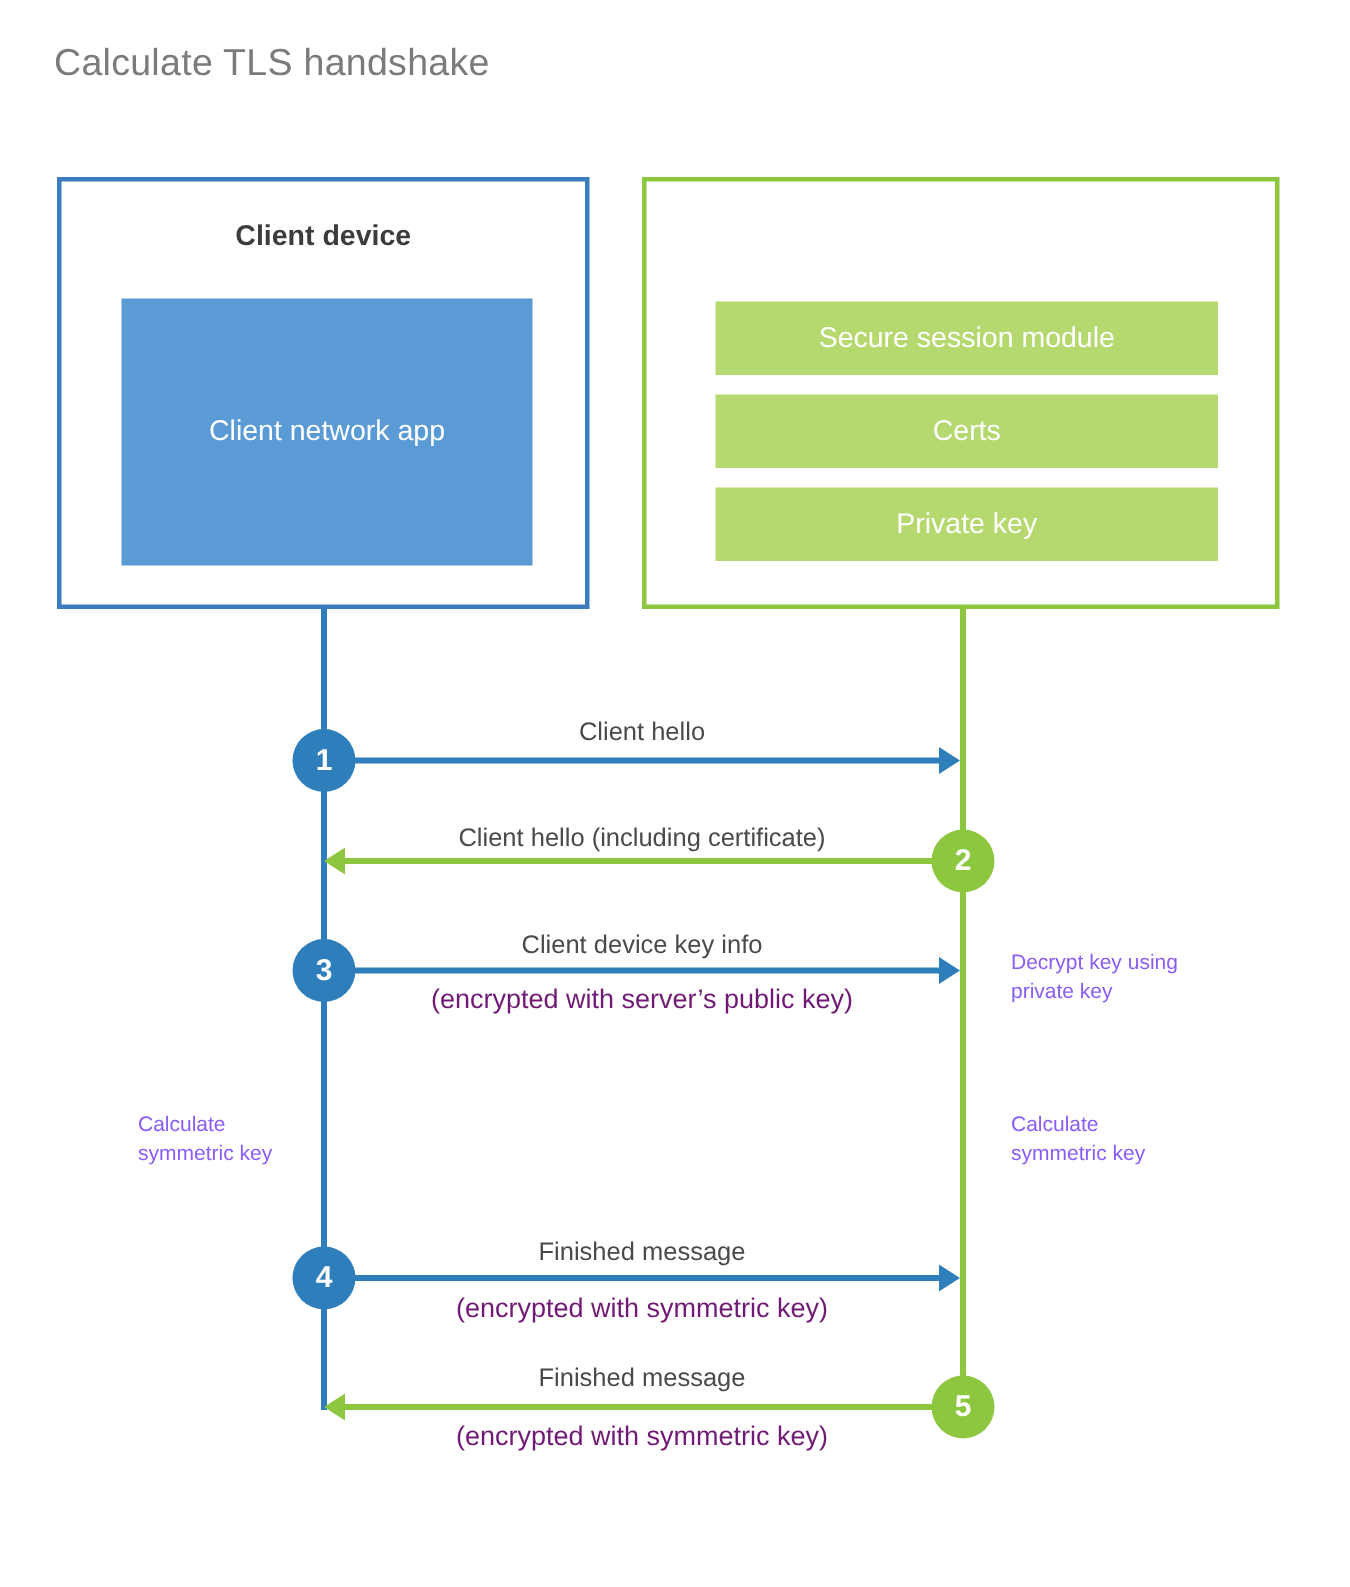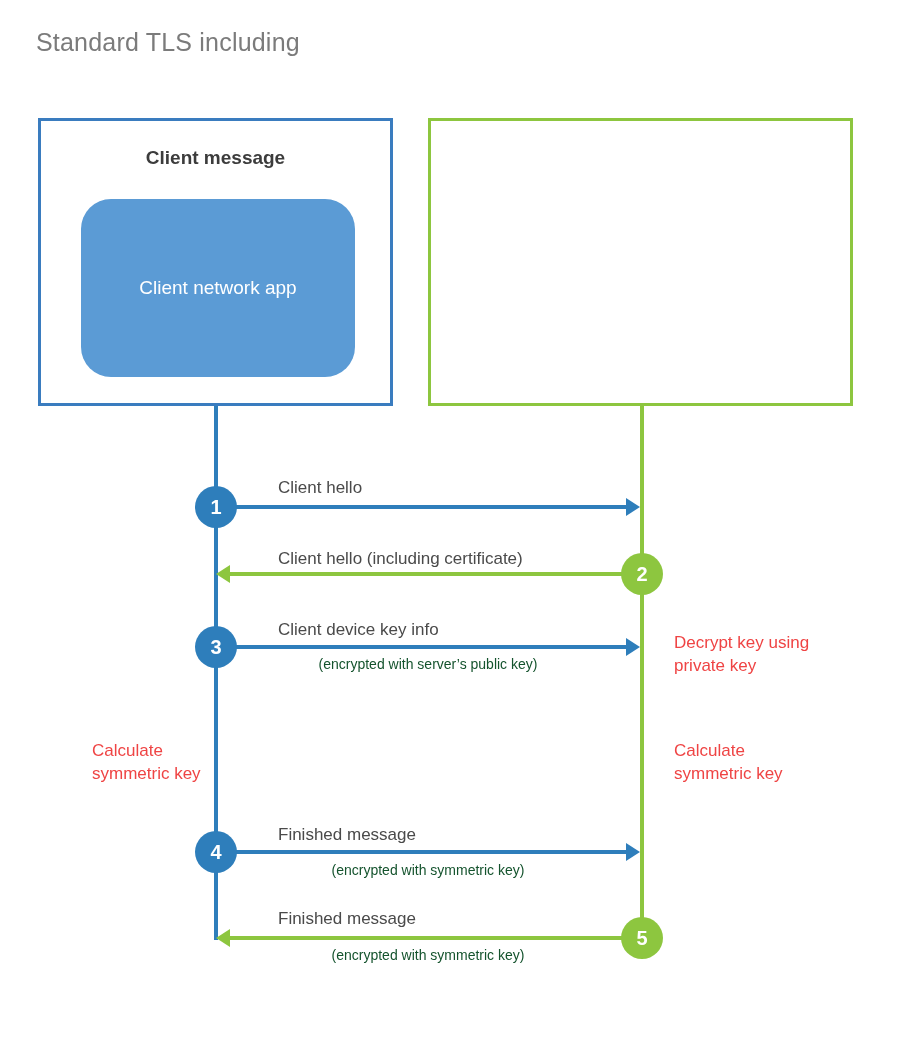--- a/index.html
+++ b/index.html
@@ -69,21 +69,20 @@
     background: #5b9bd5;
     color: #ffffff;
     font-size: 19px;
     display: flex;
     align-items: center;
     justify-content: center;
     text-align: center;
     line-height: 1.35;
     padding: 0 10px;
     box-sizing: border-box;
-    border-radius: 30px;
   }
 
   
   #server-modules {
     position: absolute;
     left: 46px;
     top: 80px;
     width: 335px;
   }
   .server-module {
@@ -149,52 +148,58 @@
     display: flex;
     align-items: center;
     justify-content: center;
   }
   .step-circle.blue { background: #2e7ebb; }
   .step-circle.green { background: #8dc63f; }
 
   
   .msg-label {
     position: absolute;
+    text-align: center;
     font-size: 17px;
     color: #4a4a4a;
     white-space: nowrap;
   }
   .msg-sublabel {
     position: absolute;
     text-align: center;
+    font-size: 18px;
+    color: #701a75;
+    white-space: nowrap;
+  }
+
+  
+  .side-note {
+    position: absolute;
     font-size: 14px;
-    color: #14532d;
-    white-space: nowrap;
-  }
-
-  
-  .side-note {
-    position: absolute;
-    font-size: 17px;
-    color: #ef4444;
+    color: #8b5cf6;
     line-height: 1.35;
     white-space: pre-line;
   }
 </style>
 </head>
 <body>
 
-<div id="page-title">Standard TLS including</div>
+<div id="page-title">Calculate TLS handshake</div>
 
 <div class="endpoint-box" id="client-device-box">
-  <div class="endpoint-title">Client message</div>
+  <div class="endpoint-title">Client device</div>
   <div id="client-app-block">Client network app</div>
 </div>
 
 <div class="endpoint-box" id="server-box">
+  <div id="server-modules">
+    <div class="server-module">Secure session module</div>
+    <div class="server-module">Certs</div>
+    <div class="server-module">Private key</div>
+  </div>
 </div>
 
 <div class="lifeline" id="client-lifeline"></div>
 <div class="lifeline" id="server-lifeline"></div>
 
 <div class="msg-label" style="left:278px; top:478px; width:300px;">Client hello</div>
 <div class="msg-line blue" style="left:216px; top:505px; width:410px;"></div>
 <div class="arrow-head right-blue" style="left:626px; top:498px;"></div>
 <div class="step-circle blue" style="left:195px; top:486px;">1</div>
 

